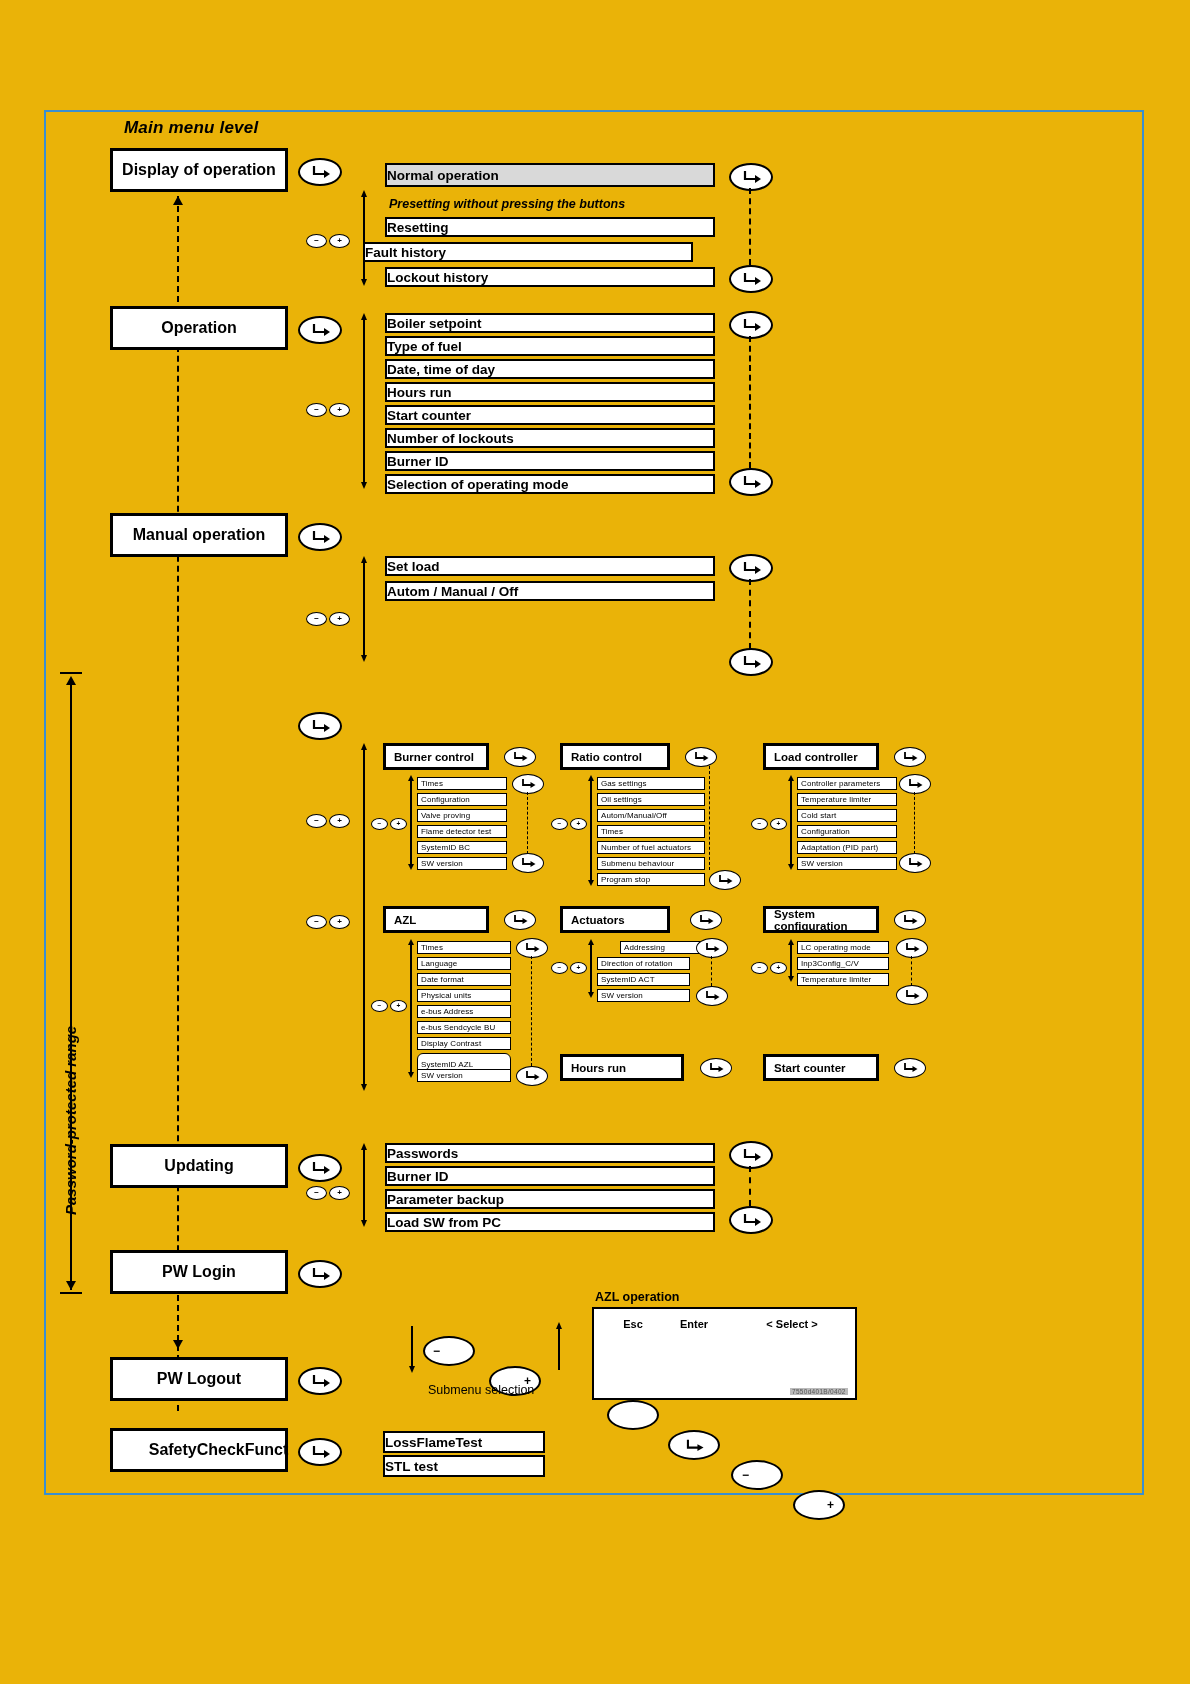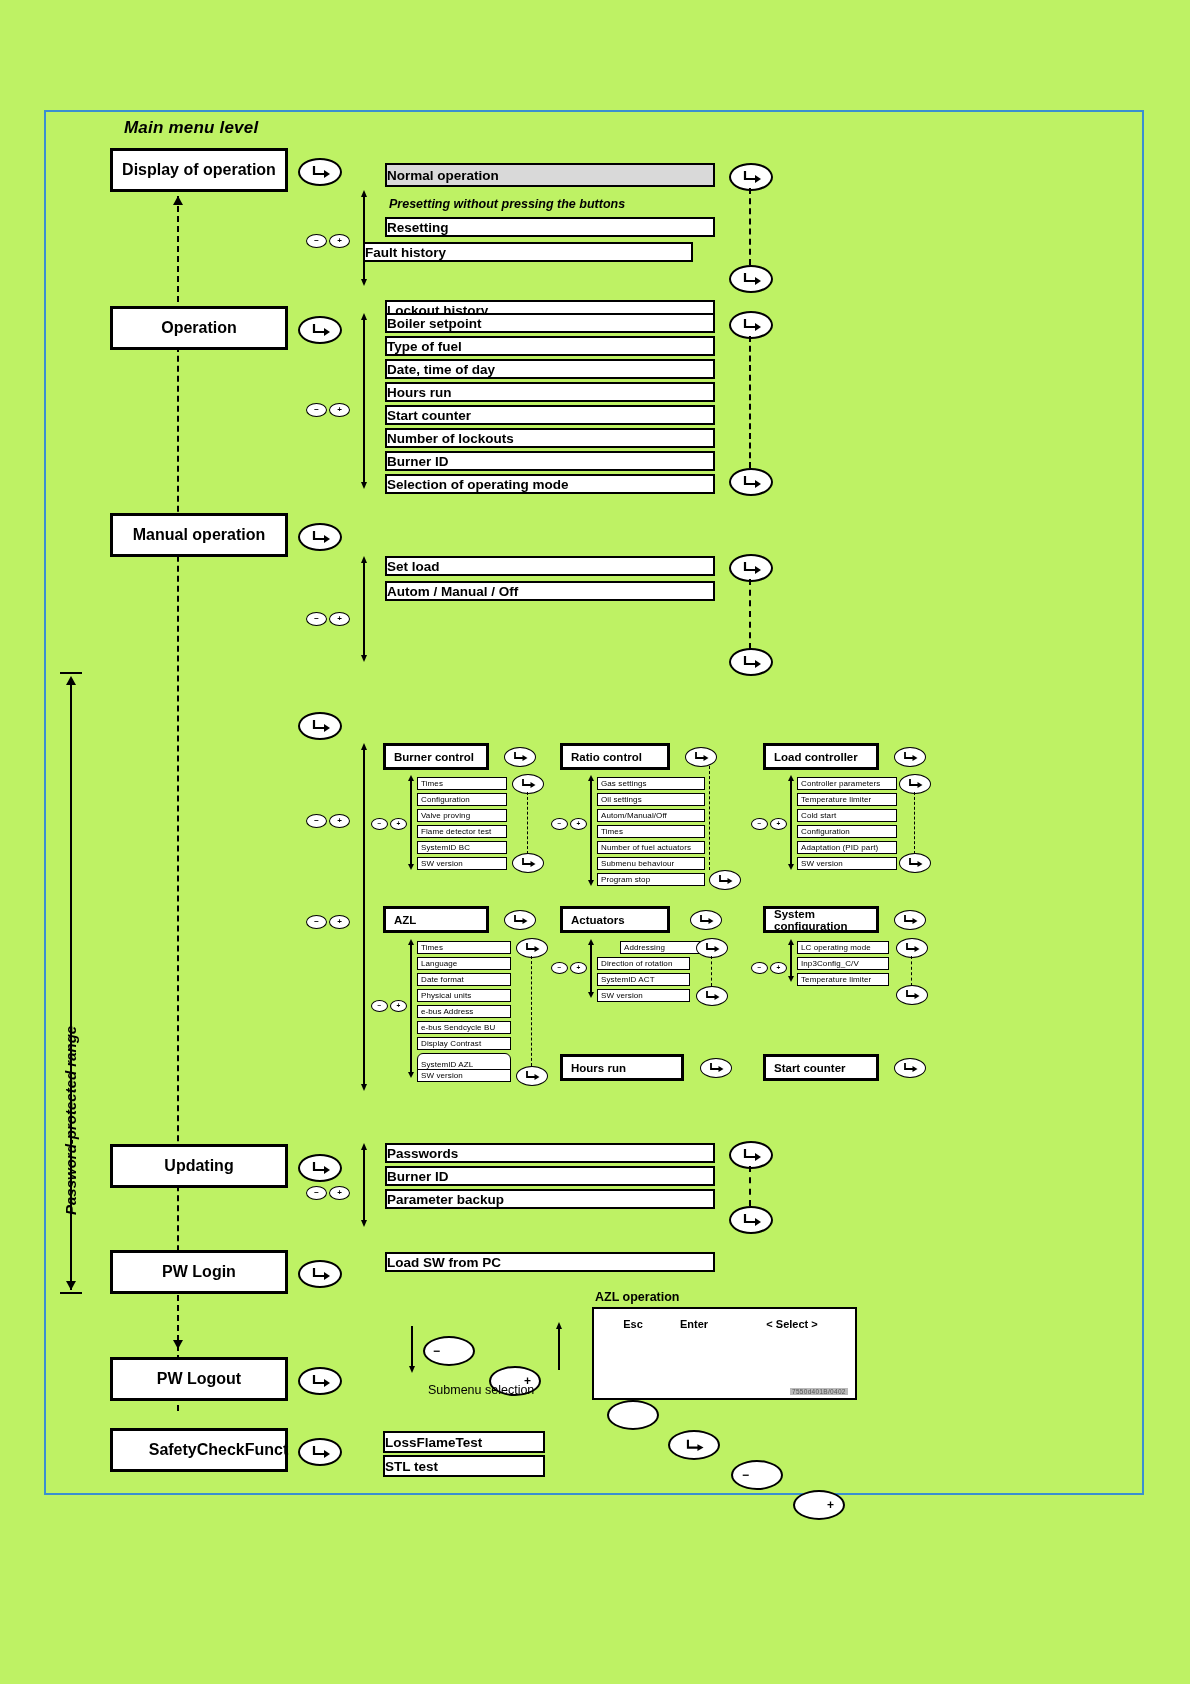--- a/index.html
+++ b/index.html
@@ -2,21 +2,21 @@
 <html><head>
 <meta charset="utf-8">
 <title>AZL Menu Structure</title>
 <style>
   html,body{margin:0;padding:0;background:#ffffff;}
   body{font-family:"Liberation Sans",sans-serif;color:#000;}
 
   #page{
     position:relative;
     width:1190px;height:1684px;
-    background:#bef264;
+    background:#eab308;
     overflow:hidden;
   }
 
   
   #frame{
     position:absolute;
     left:44px;top:110px;
     width:1100px;height:1385px;
     border:2px solid #3a8fd0;
     box-sizing:border-box;
@@ -220,21 +220,21 @@
   </div>
   <div class="abs row2 note" style="left:385px;top:194px;width:340px;height:20px;">
     <span>Presetting without pressing the buttons</span>
   </div>
   <div class="abs row2" style="left:385px;top:217px;width:330px;height:20px;">
     <span>Resetting</span>
   </div>
   <div class="abs row2" style="left:363px;top:242px;width:330px;height:20px;">
     <span>Fault history</span>
   </div>
-  <div class="abs row2" style="left:385px;top:267px;width:330px;height:20px;margin-top:33px;">
+  <div class="abs row2" style="left:385px;top:267px;width:330px;height:20px;">
     <span>Lockout history</span>
   </div>
 
   <div class="abs vline" style="left:363px;top:195px;height:88px;"></div>
   <div class="abs arrow-up-sm" style="left:360.5px;top:190px;"></div>
   <div class="abs arrow-down-sm" style="left:360.5px;top:279px;"></div>
 
   <div class="pm-pair" style="left:306px;top:234px;">
     <span class="pm-key">
         <span class="sign">−</span>
@@ -739,21 +739,21 @@
 
   <div class="abs row2" style="left:385px;top:1143px;width:330px;height:20px;">
       <span>Passwords</span>
     </div>
   <div class="abs row2" style="left:385px;top:1166px;width:330px;height:20px;">
       <span>Burner ID</span>
     </div>
   <div class="abs row2" style="left:385px;top:1189px;width:330px;height:20px;">
       <span>Parameter backup</span>
     </div>
-  <div class="abs row2" style="left:385px;top:1212px;width:330px;height:20px;margin-top:40px;">
+  <div class="abs row2" style="left:385px;top:1212px;width:330px;height:20px;">
       <span>Load SW from PC</span>
     </div>
 
   <div class="abs vline" style="left:363px;top:1148px;height:76px;"></div>
   <div class="abs arrow-up-sm" style="left:360.5px;top:1143px;"></div>
   <div class="abs arrow-down-sm" style="left:360.5px;top:1220px;"></div>
 
   <div class="pm-pair" style="left:306px;top:1186px;">
     <span class="pm-key">
         <span class="sign">−</span>

